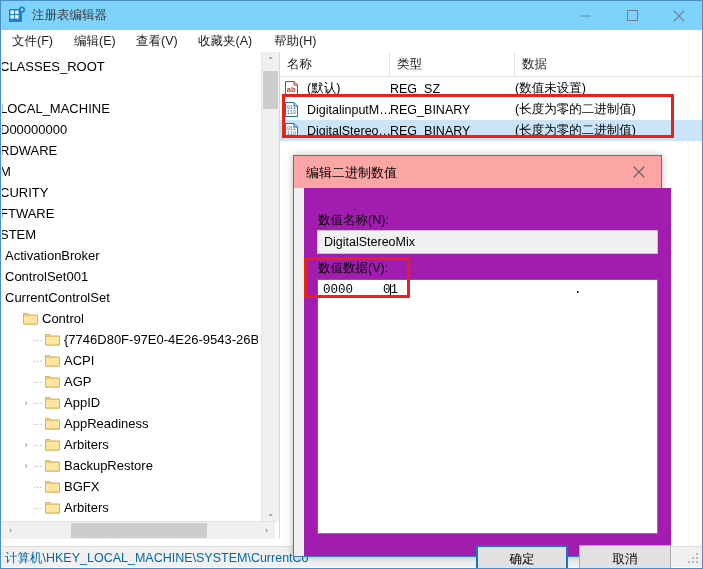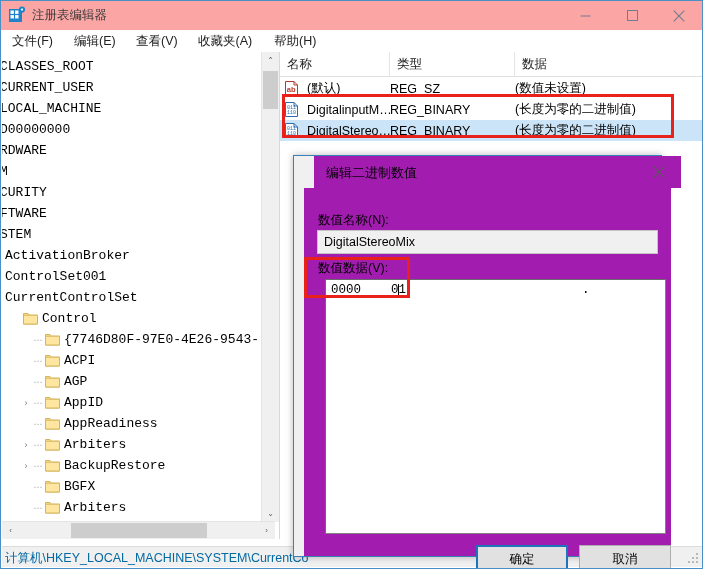--- a/index.html
+++ b/index.html
@@ -13,21 +13,21 @@
     position:absolute;left:0;top:0;width:703px;height:569px;
     background:#ffffff;
     border:1px solid #4a90c4;
     box-sizing:border-box;
     overflow:hidden;
   }
 
   
   .titlebar{
     position:absolute;left:0;top:0;width:701px;height:29px;
-    background:#fca5a5;
+    background:#7dd3fc;
   }
   .title-icon{
     position:absolute;left:7px;top:5px;width:18px;height:18px;
   }
   .title-text{
     position:absolute;left:31px;top:6px;
     font-size:12.5px;color:#3a3a3a;
     white-space:nowrap;
   }
   .win-btn{
@@ -60,21 +60,21 @@
   .tree-clip{
     position:absolute;left:0;top:0;width:256px;height:470px;
     overflow:hidden;
   }
   .tree-row{
     position:absolute;height:21px;left:0;right:0;
     display:flex;align-items:center;
     font-size:13px;color:#000;white-space:nowrap;
     cursor:default;
   }
-  .tree-row .lbl{line-height:21px;font-family:Liberation Mono, monospace;}
+  .tree-row .lbl{line-height:21px;}
   .chev{
     position:absolute;width:16px;height:21px;
     display:flex;align-items:center;justify-content:center;
     color:#767676;font-size:9px;
   }
   .folder{
     position:absolute;width:15px;height:13px;
   }
   .dots{
     position:absolute;width:14px;height:21px;
@@ -176,22 +176,21 @@
   
   .dialog{
     position:absolute;left:292px;top:154px;width:369px;height:402px;
     background:#f0f0f0;
     border:1px solid #3a7fb5;
     box-sizing:border-box;
     box-shadow:0 0 7px rgba(0,0,0,.28);
   }
   .dlg-title-bar{
     position:absolute;left:0;top:0;width:367px;height:32px;
-    background:#a21caf;
-    margin-left:20px;
+    background:#fca5a5;
   }
   .dlg-title{
     position:absolute;left:12px;top:8px;
     font-size:13px;color:#000;white-space:nowrap;
   }
   .dlg-close{
     position:absolute;right:0;top:0;width:45px;height:31px;
     display:flex;align-items:center;justify-content:center;
     cursor:default;
   }
@@ -212,21 +211,20 @@
     font-size:12.5px;color:#000;
     display:flex;align-items:center;padding-left:6px;
   }
   .hex-field{
     position:absolute;left:13px;top:91px;width:341px;height:255px;
     background:#ffffff;
     border:1px solid #828282;
     border-top-color:#6b6b6b;border-left-color:#6b6b6b;
     box-sizing:border-box;
     overflow:hidden;
-    margin-left:8px;
   }
   .hex-line{
     position:absolute;left:5px;top:3px;
     font-family:"Liberation Mono","DejaVu Sans Mono",monospace;
     font-size:12.5px;color:#000;white-space:pre;
   }
   .hex-ascii{
     position:absolute;left:256px;top:3px;
     font-family:"Liberation Mono","DejaVu Sans Mono",monospace;
     font-size:12.5px;color:#000;white-space:pre;
@@ -293,23 +291,20 @@
     <div class="menu-item" style="left:68px">编辑(E)</div>
     <div class="menu-item" style="left:130px">查看(V)</div>
     <div class="menu-item" style="left:192px">收藏夹(A)</div>
     <div class="menu-item" style="left:268px">帮助(H)</div>
   </div>
 
   <div class="tree-panel">
     <div class="tree-clip" id="tree-clip">
         <div class="tree-row" style="top: 4px;">
           <span class="lbl" style="position:absolute;left:-2px">CLASSES_ROOT</span>
-        </div>
-        <div class="tree-row" style="top: 25px;">
-          <span class="lbl" style="position:absolute;left:-2px">CURRENT_USER</span>
         </div>
         <div class="tree-row" style="top: 46px;">
           <span class="lbl" style="position:absolute;left:-2px">LOCAL_MACHINE</span>
         </div>
         <div class="tree-row" style="top: 67px;">
           <span class="lbl" style="position:absolute;left:-2px">D00000000</span>
         </div>
         <div class="tree-row" style="top: 88px;">
           <span class="lbl" style="position:absolute;left:-2px">RDWARE</span>
         </div>

